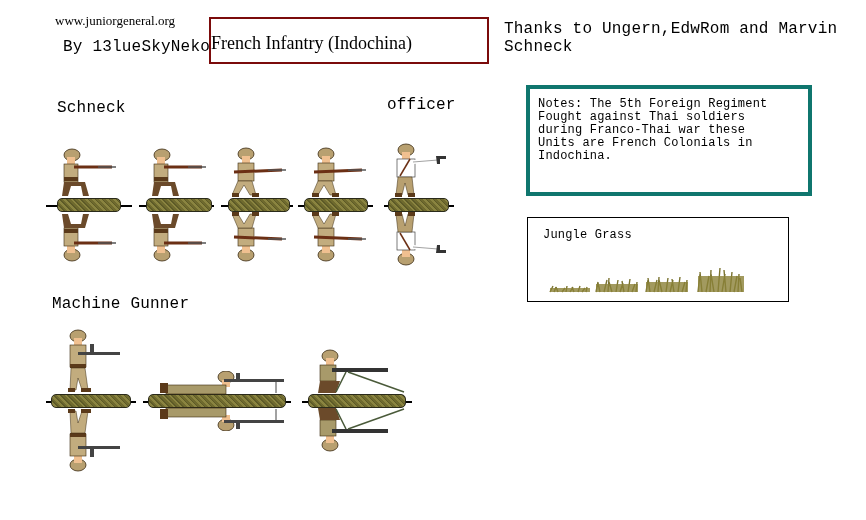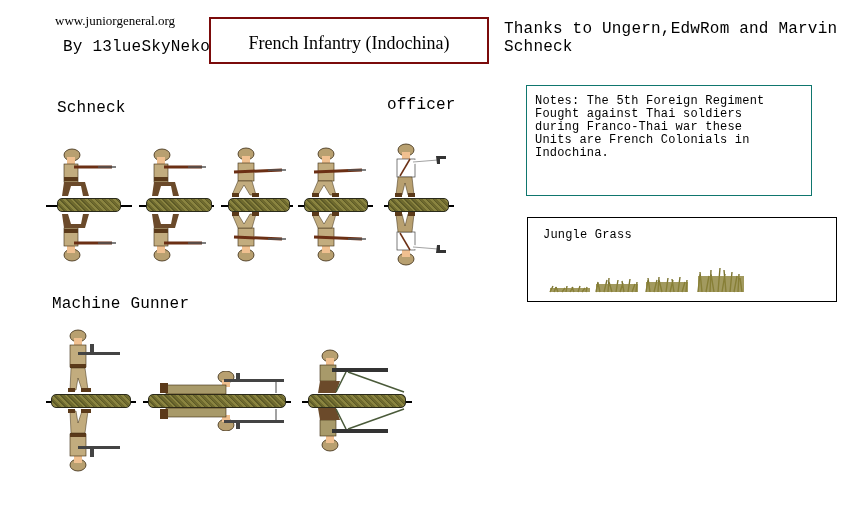--- a/index.html
+++ b/index.html
@@ -1,24 +1,24 @@
 <!DOCTYPE html>
 <html><head>
 <meta charset="utf-8">
 <style>
   html,body{margin:0;padding:0;background:#fff;}
   body{width:866px;height:520px;position:relative;overflow:hidden;font-family:"Liberation Mono","DejaVu Sans Mono",monospace;color:#000;}
   .abs{position:absolute;}
   .mono{font-family:"Liberation Mono","DejaVu Sans Mono",monospace;font-size:16px;letter-spacing:0.2px;}
   .serif{font-family:Liberation Serif, serif;}
   .title-box{left:209px;top:17px;width:280px;height:47px;border:2px solid #7b0b0b;box-sizing:border-box;background:#fff;}
-  .title-text{position:absolute;left:0;right:0;top:14px;text-align:center;font-size:18px;}
-  .notes-box{left:526px;top:85px;width:286px;height:111px;border:1px solid #0f766e;box-sizing:border-box;}
+  .title-text{position:absolute;left:0;right:0;top:14px;font-size:18px;}
+  .notes-box{left:526px;top:85px;width:286px;height:111px;border:4px solid #0f766e;box-sizing:border-box;}
   .notes-text{position:absolute;left:8px;top:9px;font-size:12px;line-height:13px;white-space:pre;}
-  .grass-box{left:527px;top:217px;width:310px;height:85px;border:1px solid #000;box-sizing:border-box;}
+  .grass-box{left:527px;top:217px;width:262px;height:85px;border:1px solid #000;box-sizing:border-box;}
   .grass-label{position:absolute;left:15px;top:10px;font-size:12px;}
   .hline{height:2px;background:#000;}
   .base{height:14px;border:1px solid #2a2a1a;border-radius:5px;box-sizing:border-box;
         background:repeating-linear-gradient(45deg,#6f6a2e 0 2px,#8a8440 2px 4px,#5d5a27 4px 5px);}
   .fig{position:absolute;}
 </style>
 </head>
 <body>
 
 <div class="abs serif" style="left:55px;top:13px;font-size:13px;">www.juniorgeneral.org</div>

